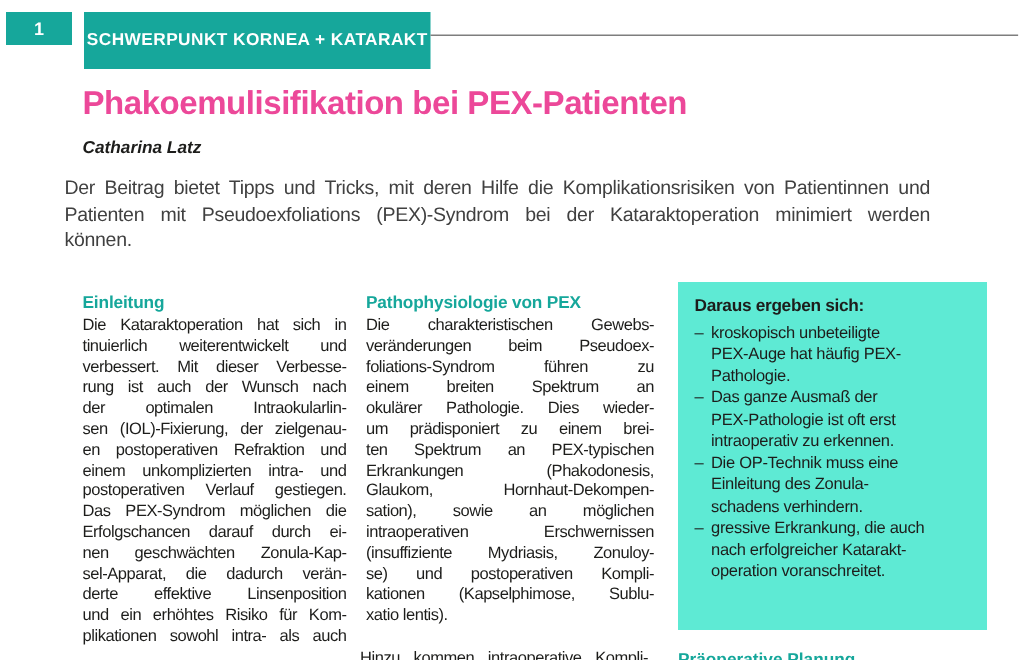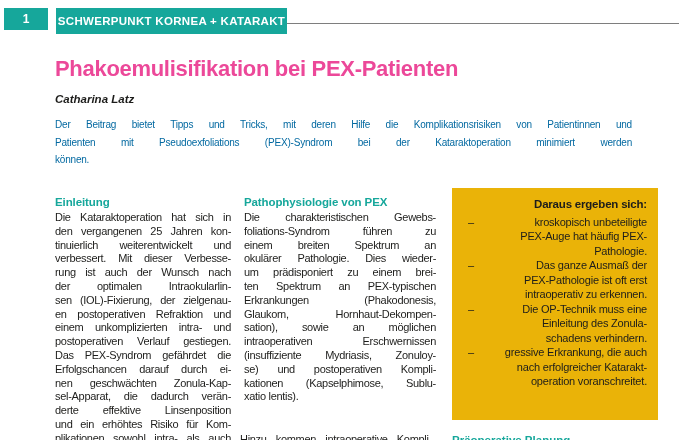--- a/index.html
+++ b/index.html
@@ -8,58 +8,58 @@
     background:#ffffff; color:#1d1d1b;
     font-family:"Liberation Sans", sans-serif;
   }
   
   .issue-badge {
     position:absolute; left:4px; top:8px; width:44px; height:22px;
     background:#16a79b; color:#fff; font-weight:bold; font-size:12px;
     display:flex; align-items:center; justify-content:center;
   }
   .section-banner {
-    position:absolute; left:56px; top:8px; width:231px; height:26px;
+    position:absolute; left:56px; top:8px; width:231px; height:38px;
     background:#16a79b; color:#fff; font-weight:bold; font-size:11.5px;
     letter-spacing:0.3px; display:flex; align-items:center; justify-content:center;
     white-space:nowrap;
   }
   .header-rule {
     position:absolute; left:287px; top:23px; width:392px; height:0;
     border-top:1.5px solid #7e7e7e;
   }
   
   .title {
     position:absolute; left:55px; top:56px; width:600px;
     color:#ec4899; font-size:22px; font-weight:bold; letter-spacing:-0.3px;
   }
   .author {
     position:absolute; left:55px; top:93px; width:300px;
     font-size:11.5px; font-style:italic; font-weight:bold; color:#1d1d1b;
   }
   .lead {
-    position:absolute; left:55px; top:116px; width:577px;
-    font-size:10px; line-height:17.6px; letter-spacing:-0.2px; color:#0369a1;
+    position:absolute; left:43px; top:116px; width:577px;
+    font-size:13px; line-height:17.6px; letter-spacing:-0.2px; color:#404040;
   }
   
   .col { position:absolute; top:196px; }
   .col-1 { left:55px;  width:176px; }
   .col-2 { left:244px; width:192px; }
   .col-heading {
     color:#16a79b; font-weight:bold; font-size:11.5px; letter-spacing:-0.1px;
     margin-bottom:3px; line-height:12px;
   }
   .colbody { font-size:11px; line-height:13.8px; letter-spacing:-0.3px; }
   .jline { text-align:justify; text-align-last:justify; white-space:normal; }
   .jline.last { text-align-last:left; }
   
   .infobox {
     position:absolute; left:452px; top:188px; width:206px; height:232px;
-    background:#eab308; box-sizing:border-box; padding:9px 11px 0 11px;
-    font-size:11px; line-height:14.5px; letter-spacing:-0.2px; color:#1d1d1b;text-align:right;
+    background:#5eead4; box-sizing:border-box; padding:9px 11px 0 11px;
+    font-size:11px; line-height:14.5px; letter-spacing:-0.2px; color:#1d1d1b;
   }
   .infobox-heading { font-weight:bold; font-size:11.5px; margin-bottom:3px; }
   .bullet { display:flex; }
   .bullet .dash { width:11px; flex:0 0 11px; }
   .bullet .btext { flex:1; }
   
   .clipped-line-col2 {
     position:absolute; left:240px; top:433px; width:192px;
     font-size:11px; line-height:13.8px; letter-spacing:-0.3px;
     text-align:justify; text-align-last:justify;
@@ -88,43 +88,43 @@
   <div class="lead">
       <div class="jline">Der Beitrag bietet Tipps und Tricks, mit deren Hilfe die Komplikationsrisiken von Patientinnen und</div>
       <div class="jline">Patienten mit Pseudoexfoliations (PEX)-Syndrom bei der Kataraktoperation minimiert werden</div>
       <div class="jline last">können.</div>
     </div>
 
   <div class="col col-1">
     <div class="col-heading">Einleitung</div>
     <div class="colbody">
         <div class="jline">Die Kataraktoperation hat sich in</div>
-        <div class="jline">den vergangenen 25 Jahren kon-</div>
         <div class="jline">tinuierlich weiterentwickelt und</div>
         <div class="jline">verbessert. Mit dieser Verbesse-</div>
         <div class="jline">rung ist auch der Wunsch nach</div>
         <div class="jline">der optimalen Intraokularlin-</div>
         <div class="jline">sen (IOL)-Fixierung, der zielgenau-</div>
         <div class="jline">en postoperativen Refraktion und</div>
         <div class="jline">einem unkomplizierten intra- und</div>
         <div class="jline">postoperativen Verlauf gestiegen.</div>
-        <div class="jline">Das PEX-Syndrom gefährdet die</div>
+        <div class="jline">Das PEX-Syndrom möglichen die</div>
         <div class="jline">Erfolgschancen darauf durch ei-</div>
         <div class="jline">nen geschwächten Zonula-Kap-</div>
         <div class="jline">sel-Apparat, die dadurch verän-</div>
         <div class="jline">derte effektive Linsenposition</div>
         <div class="jline">und ein erhöhtes Risiko für Kom-</div>
         <div class="jline">plikationen sowohl intra- als auch</div>
       </div>
   </div>
 
   <div class="col col-2">
     <div class="col-heading">Pathophysiologie von PEX</div>
     <div class="colbody">
         <div class="jline">Die charakteristischen Gewebs-</div>
+        <div class="jline">veränderungen beim Pseudoex-</div>
         <div class="jline">foliations-Syndrom führen zu</div>
         <div class="jline">einem breiten Spektrum an</div>
         <div class="jline">okulärer Pathologie. Dies wieder-</div>
         <div class="jline">um prädisponiert zu einem brei-</div>
         <div class="jline">ten Spektrum an PEX-typischen</div>
         <div class="jline">Erkrankungen (Phakodonesis,</div>
         <div class="jline">Glaukom, Hornhaut-Dekompen-</div>
         <div class="jline">sation), sowie an möglichen</div>
         <div class="jline">intraoperativen Erschwernissen</div>
         <div class="jline">(insuffiziente Mydriasis, Zonuloy-</div>

